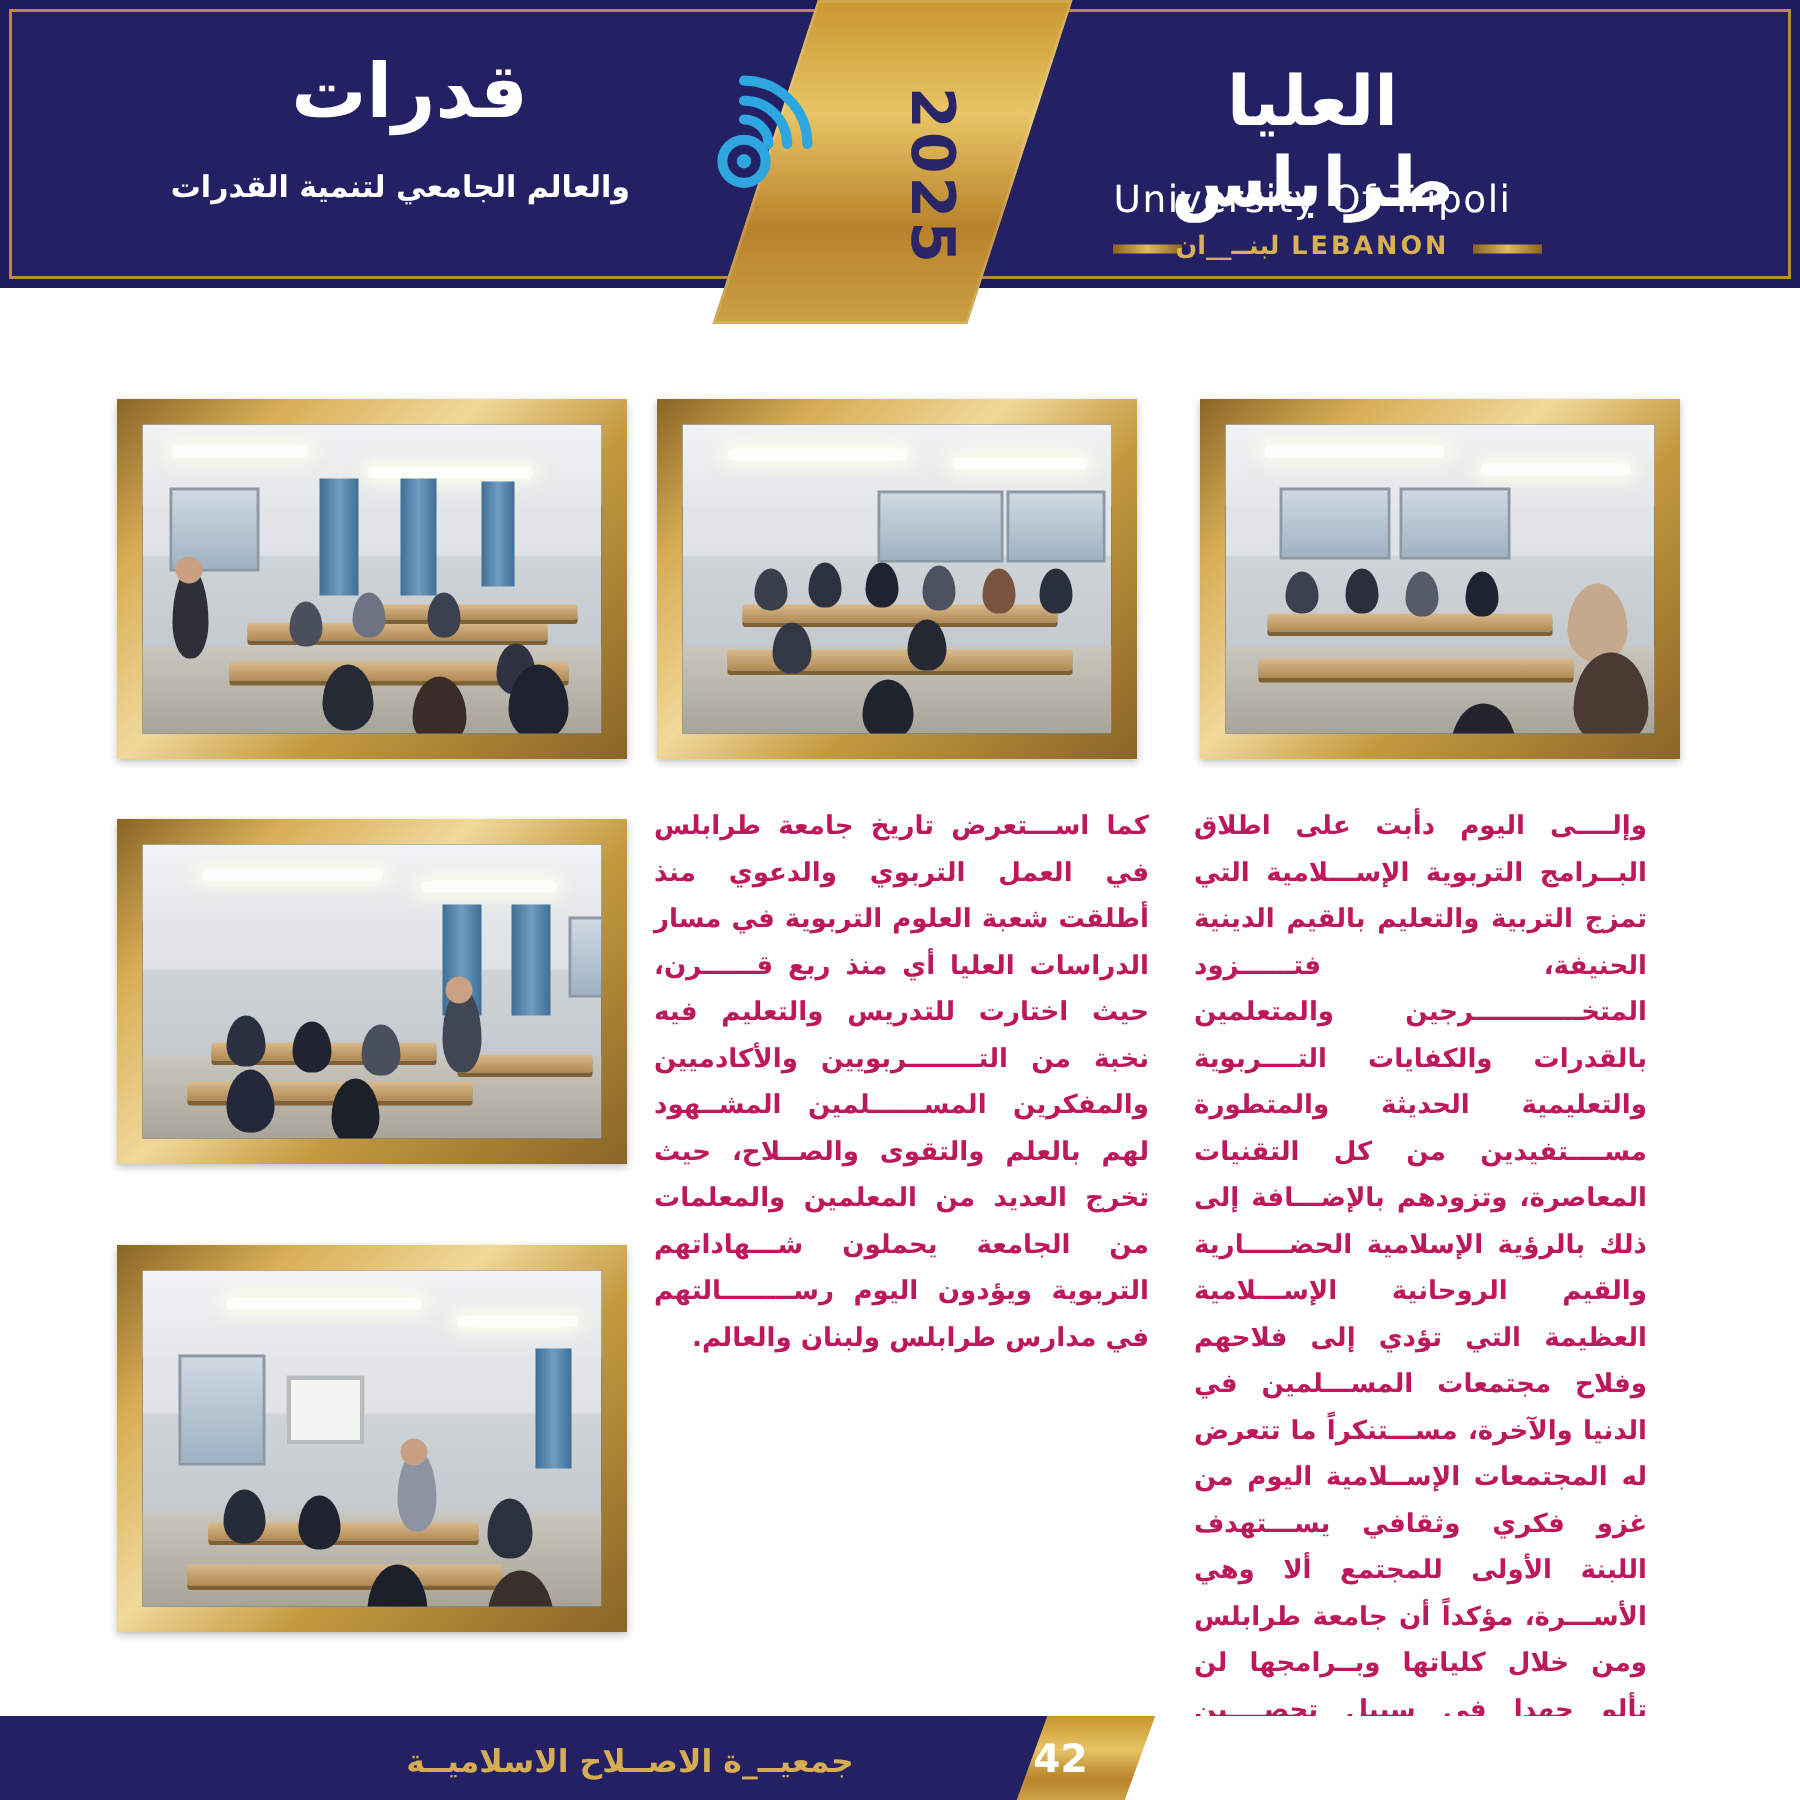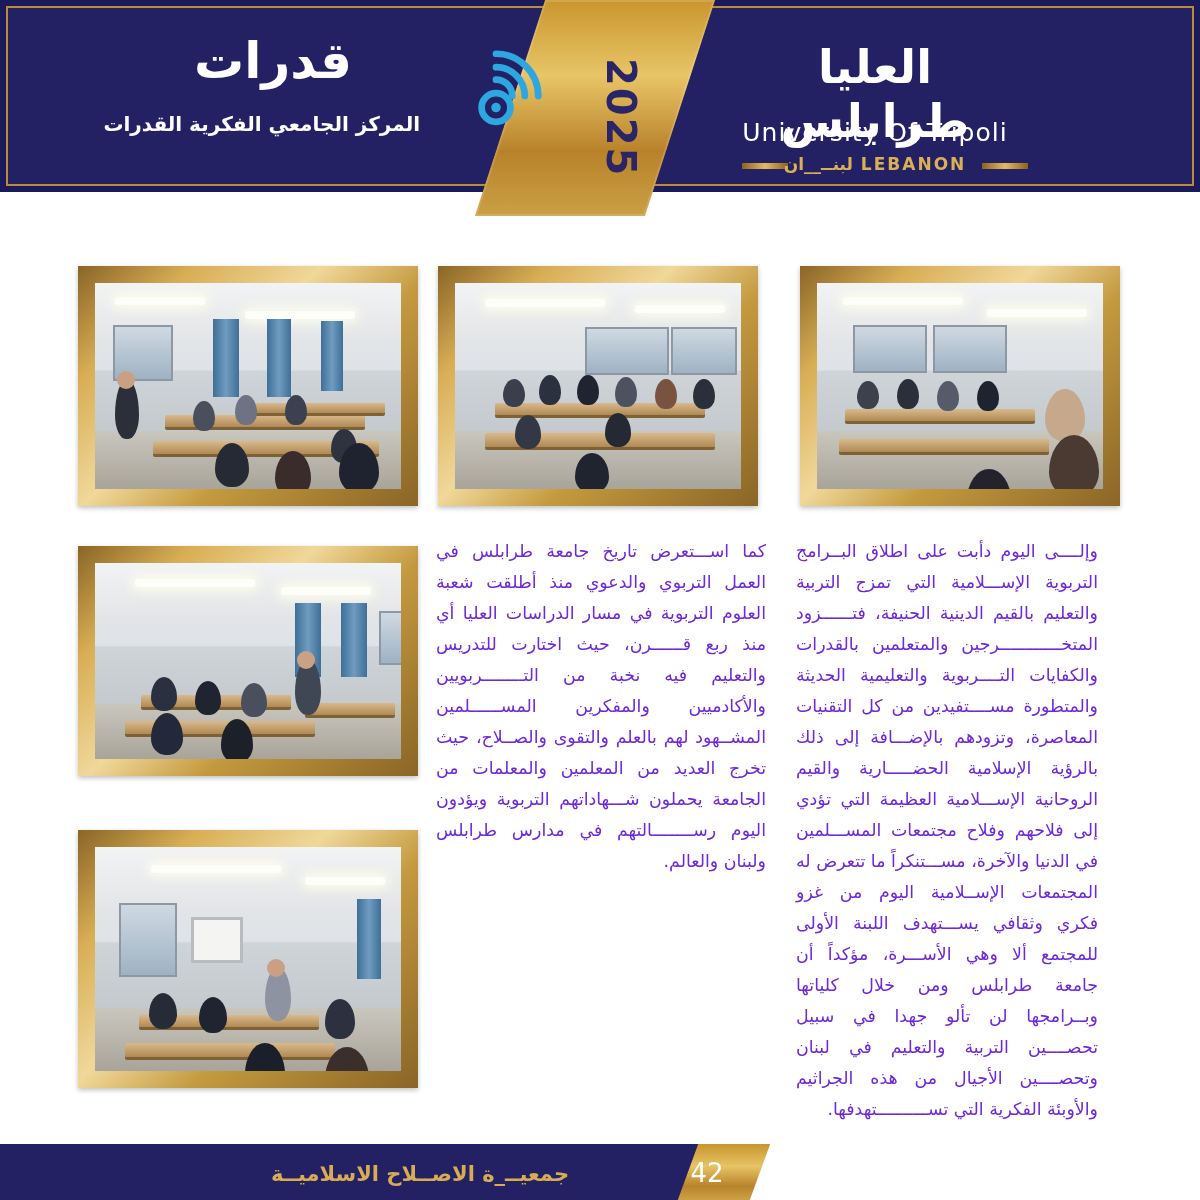--- a/index.html
+++ b/index.html
@@ -128,24 +128,24 @@
     position:absolute;border-radius:50% 50% 45% 45%/60% 60% 40% 40%;
   }
   .floor{
     position:absolute;left:0;right:0;bottom:0;height:28%;
     background:linear-gradient(180deg,#c9c6bd,#a8a49a);
   }
 
   
   .col{
     position:absolute;
-    color:#6d28d9;
+    color:#be185d;
     font-size:17.4px;
     line-height:31px;
-    font-weight:normal;
+    font-weight:bold;
     text-align:justify;
     direction:rtl;
   }
   .col p{margin:0 0 22px 0;}
   .col-right{top:536px;left:796px;width:302px;}
   .col-mid{top:536px;left:436px;width:330px;}
 
   
   .footer{
     position:absolute;left:0;bottom:0;width:1200px;height:72px;
@@ -162,40 +162,40 @@
     position:absolute;left:640px;bottom:0;width:120px;height:56px;
     background:linear-gradient(180deg,#c8952e,#e7c465 40%,#b8832b 75%,#cda246);
     transform:skewX(-20deg);
   }
   .footer-text{
     position:absolute;left:260px;bottom:14px;width:320px;
     text-align:center;color:#d6ad55;font-size:21px;font-weight:bold;
   }
   .page-num{
     position:absolute;left:672px;bottom:12px;width:70px;
-    text-align:center;color:#ffffff;font-size:26px;font-weight:normal;
+    text-align:center;color:#ffffff;font-size:26px;font-weight:bold;
     direction:ltr;
   }
   .footer-rule{
     position:absolute;left:756px;bottom:0;width:444px;height:56px;
     background:#ffffff;
   }
 </style>
 </head>
 <body>
 
 <div class="header">
   <div class="header-band"></div>
   <div class="header-band-inner"></div>
 
   <div class="gold-ribbon"></div>
   <div class="year-text">2025</div>
 
   <div class="brand-ar">قدرات</div>
-  <div class="brand-ar-sub">المركز الجامعي الفكرية القدرات</div>
+  <div class="brand-ar-sub">والعالم الجامعي لتنمية القدرات</div>
 
   <svg class="spiral" viewBox="0 0 100 100">
     <g fill="none" stroke="#2ea7e0" stroke-width="7" stroke-linecap="round">
       <path d="M50 6 A44 44 0 0 1 94 50"></path>
       <path d="M50 20 A30 30 0 0 1 80 50"></path>
       <path d="M50 33 A17 17 0 0 1 67 50"></path>
     </g>
     <circle cx="50" cy="62" r="15" fill="none" stroke="#2ea7e0" stroke-width="7"></circle>
     <circle cx="50" cy="62" r="5" fill="#2ea7e0"></circle>
   </svg>

